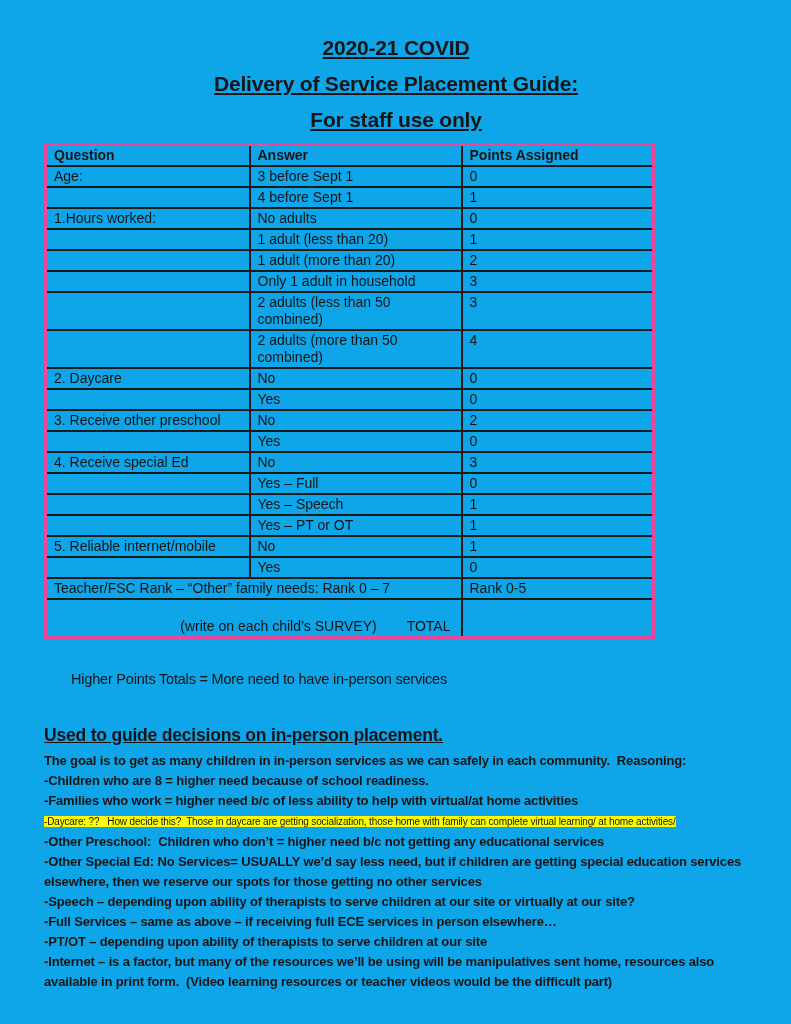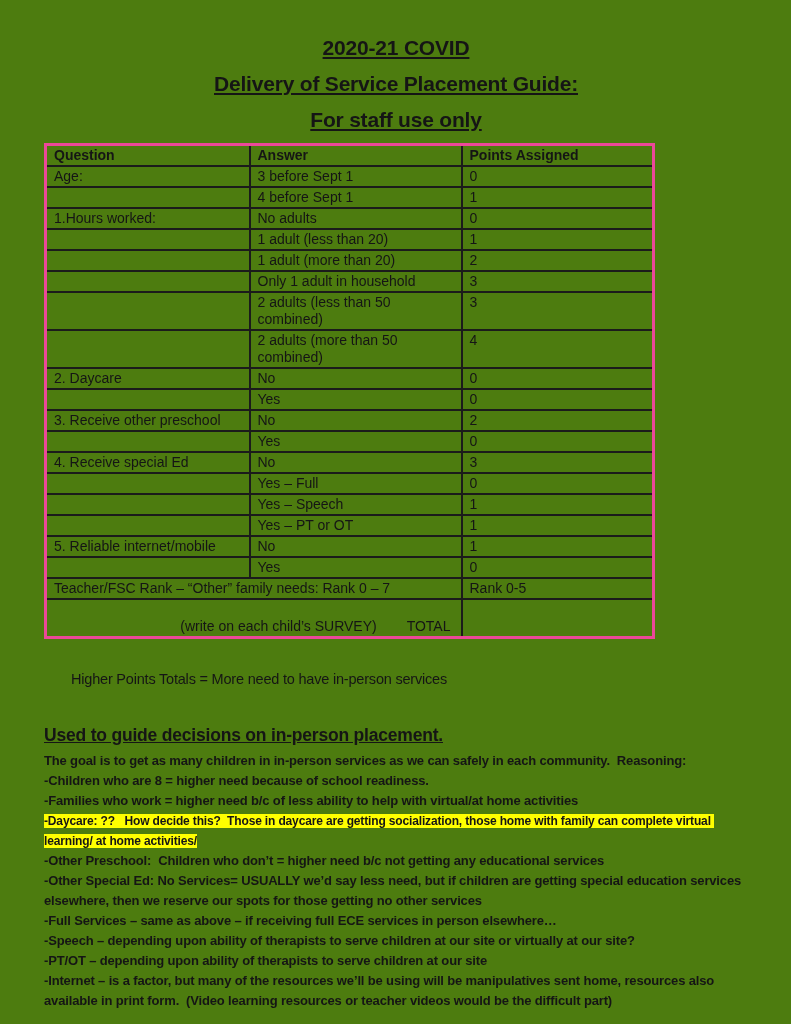--- a/index.html
+++ b/index.html
@@ -5,21 +5,21 @@
   html,body { margin:0; padding:0; }
   body {
     background:#9a9a9a;
     font-family:"Liberation Sans","DejaVu Sans",sans-serif;
     -webkit-font-smoothing:antialiased;
   }
   .page {
     position:relative;
     width:791px; height:1024px;
     margin:0 auto;
-    background:#4d7c0f;
+    background:#0ea5e9;
     color:#151515;
     box-sizing:border-box;
     padding:30px 43px 4px 44px;
     overflow:hidden;
   }
   
   .title-block { text-align:center; margin-bottom:5px; }
   .title-line {
     font-size:21px; font-weight:bold; line-height:36px;
     text-decoration:underline;
@@ -60,22 +60,22 @@
   }
   .body-text { margin-top:5px; }
   .body-line {
     font-size:13px;
     line-height:20px;
     font-weight:bold;
     white-space:pre-wrap;
     letter-spacing:-0.15px;
   }
   .body-line .hl {
-    font-weight:bold;
-    font-size:12px;
+    font-weight:normal;
+    font-size:10px;
   }
   .home-base { margin-top:32px; }
   .hb-label {
     font-size:17.5px;
     font-weight:bold;
     text-decoration:underline;
     letter-spacing:-0.2px;
   }
 </style>
 </head>
@@ -212,22 +212,22 @@
 
   <div class="section-heading">Used to guide decisions on in-person placement.</div>
 
   <div class="body-text">
     <div class="body-line">The goal is to get as many children in in-person services as we can safely in each community.  Reasoning:</div>
     <div class="body-line"><span>-Children who are 8 = higher need because of school readiness.</span></div>
     <div class="body-line"><span>-Families who work = higher need b/c of less ability to help with virtual/at home activities</span></div>
     <div class="body-line"><span class="hl" style="background-color: rgb(255, 255, 0);">-Daycare: ??   How decide this?  Those in daycare are getting socialization, those home with family can complete virtual learning/ at home activities/</span></div>
     <div class="body-line"><span>-Other Preschool:  Children who don’t = higher need b/c not getting any educational services</span></div>
     <div class="body-line"><span>-Other Special Ed: No Services= USUALLY we’d say less need, but if children are getting special education services elsewhere, then we reserve our spots for those getting no other services</span></div>
+    <div class="body-line"><span>-Speech – depending upon ability of therapists to serve children at our site or virtually at our site?</span></div>
     <div class="body-line"><span>-Full Services – same as above – if receiving full ECE services in person elsewhere…</span></div>
-    <div class="body-line"><span>-Speech – depending upon ability of therapists to serve children at our site or virtually at our site?</span></div>
     <div class="body-line"><span>-PT/OT – depending upon ability of therapists to serve children at our site</span></div>
     <div class="body-line"><span>-Internet – is a factor, but many of the resources we’ll be using will be manipulatives sent home, resources also available in print form.  (Video learning resources or teacher videos would be the difficult part)</span></div>
   </div>
 
   <div class="home-base">
     <span class="hb-label">HOME BASE:</span>
   </div>
 
 </div>
 

